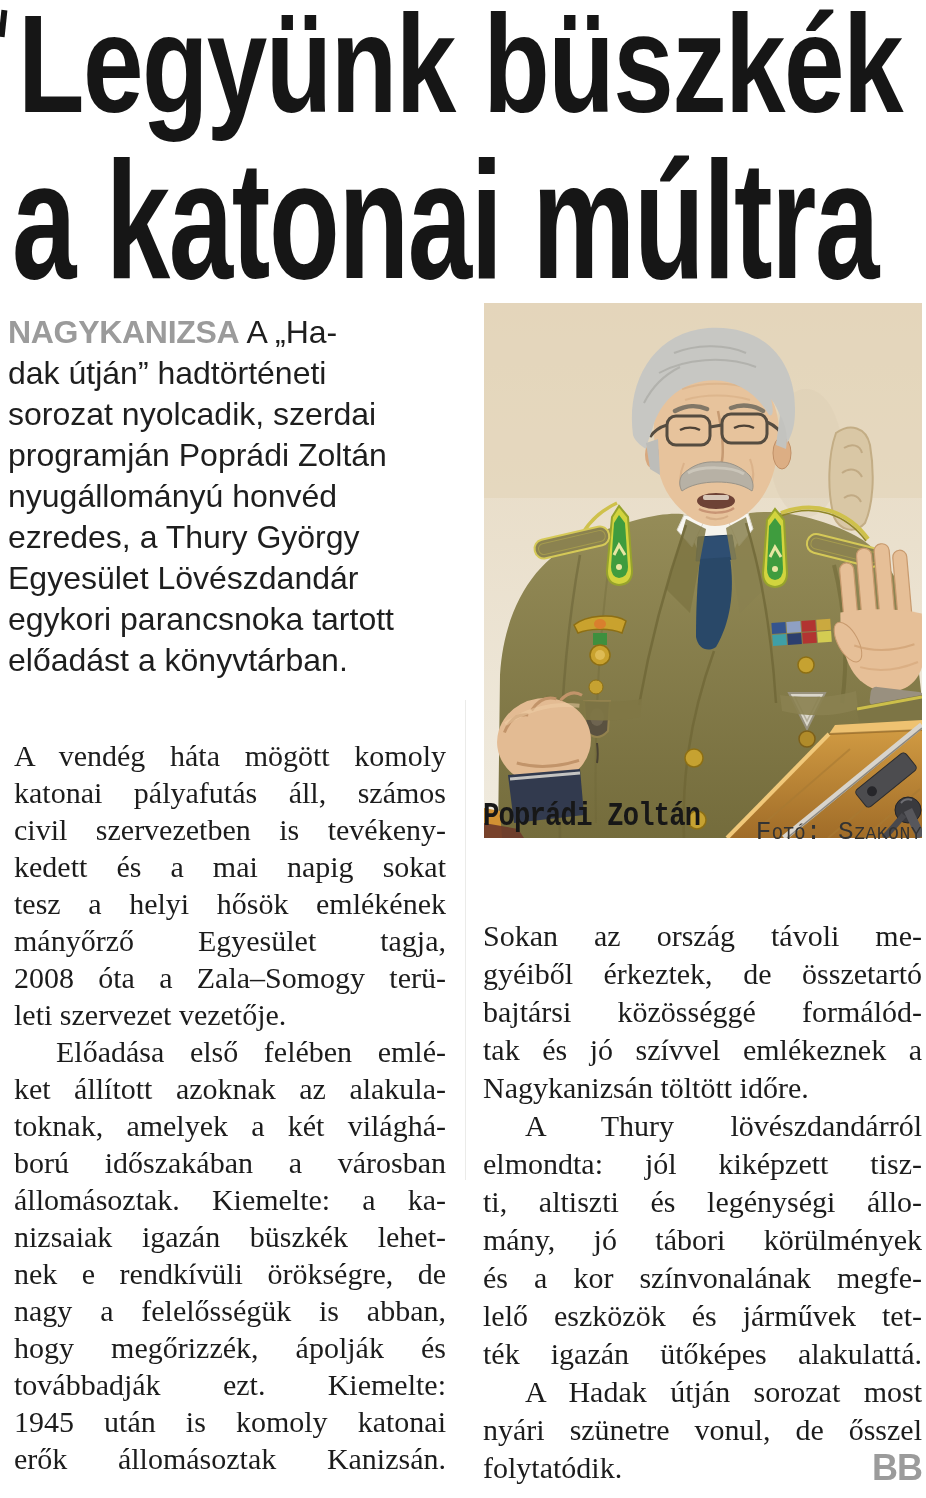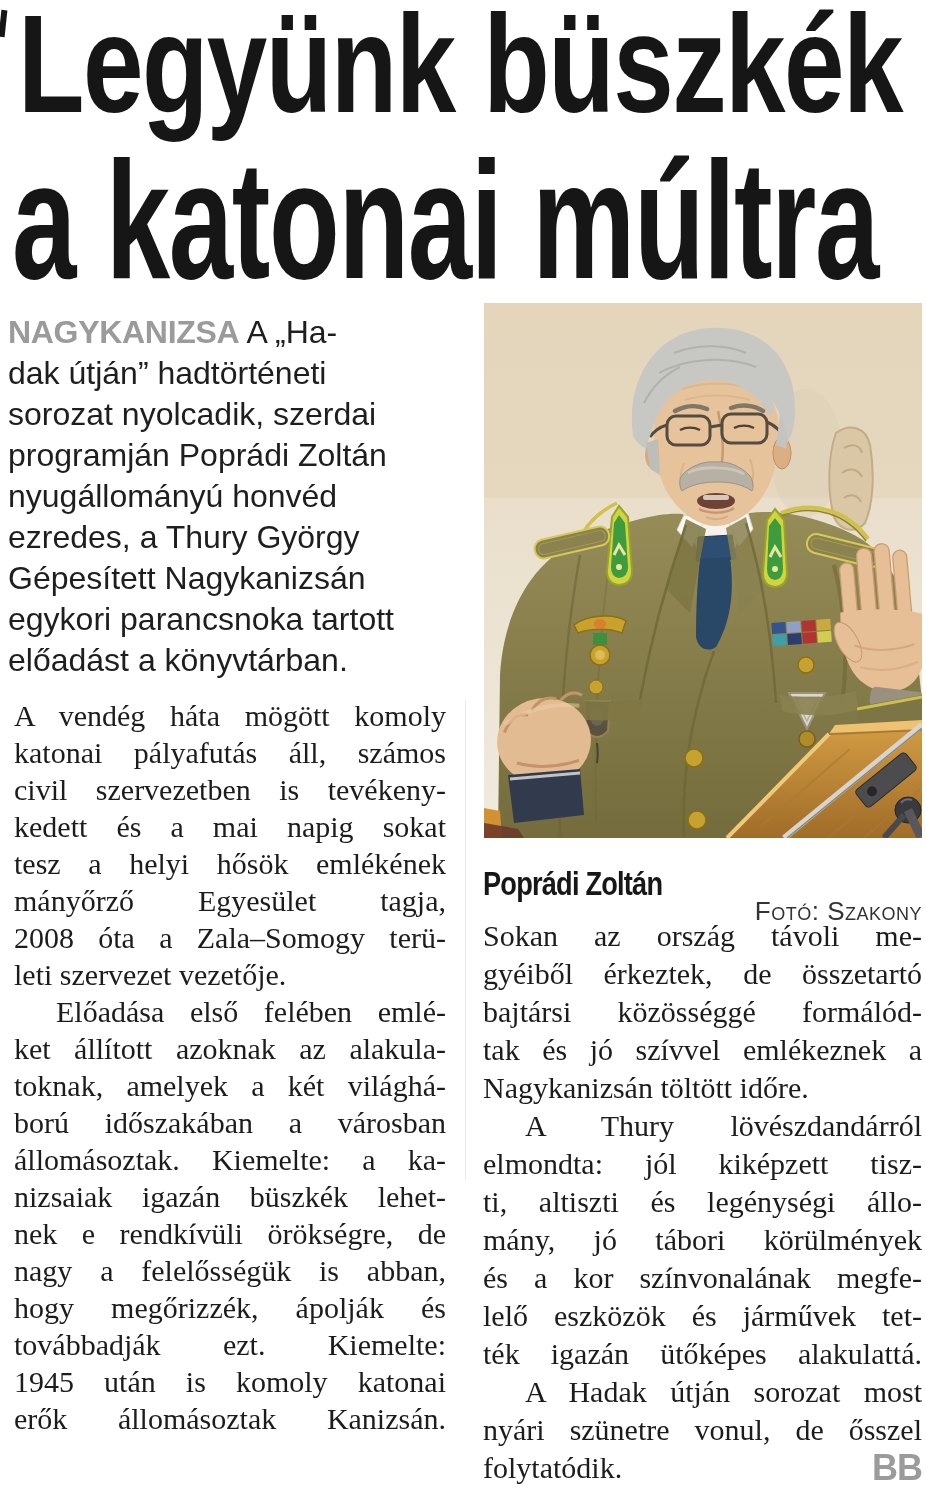--- a/index.html
+++ b/index.html
@@ -19,33 +19,33 @@
   
   .lead{
     position:absolute;left:8px;top:312px;width:432px;
     font-family:"Liberation Sans",sans-serif;font-size:32px;line-height:41px;
     color:#1e1e1e;
   }
   .lline{white-space:nowrap;}
   .loc{color:var(--accent-gray);font-weight:700;letter-spacing:-0.3px;}
   
   .bodycol{position:absolute;font-size:30px;color:var(--body-black);}
-  #left-body{left:14px;top:697px;width:432px;line-height:37px;}
+  #left-body{left:14px;top:737px;width:432px;line-height:37px;}
   #right-body{left:483px;top:917px;width:439px;line-height:38px;}
   .jline{text-align:justify;text-align-last:justify;}
   .jline.ind{padding-left:42px;}
   .jline.endl{text-align-last:left;}
   .colrule{position:absolute;left:465px;top:700px;width:1px;height:480px;background:#ebebe9;}
   
   .photo-wrap{position:absolute;left:484px;top:303px;width:438px;height:535px;}
   
   .caption{
-    position:absolute;left:483px;top:864px;width:439px;height:42px;
-    display:flex;justify-content:space-between;align-items:flex-start;
-    font-family:Liberation Sans, sans-serif;
+    position:absolute;left:483px;top:795px;width:439px;height:42px;
+    display:flex;justify-content:space-between;align-items:center;
+    font-family:Liberation Mono, monospace;
   }
   .cap-name{
     font-weight:700;font-size:34px;color:#171717;letter-spacing:-1px;
     transform:scaleX(0.8);transform-origin:left center;white-space:nowrap;
   }
   .cap-credit{
     font-variant:small-caps;font-size:26px;color:var(--credit-dark);
     letter-spacing:0.5px;white-space:nowrap;margin-top:32px;
   }
   
@@ -68,21 +68,21 @@
     <text class="hl" x="12" y="278" style="font-size:167px" textLength="866" lengthAdjust="spacingAndGlyphs">a katonai múltra</text>
   </svg>
 
   <div class="lead">
       <div class="lline"><span class="loc">NAGYKANIZSA</span> A „Ha-</div>
       <div class="lline">dak útján” hadtörténeti</div>
       <div class="lline">sorozat nyolcadik, szerdai</div>
       <div class="lline">programján Poprádi Zoltán</div>
       <div class="lline">nyugállományú honvéd</div>
       <div class="lline">ezredes, a Thury György</div>
-      <div class="lline">Gépesített Nagykanizsán</div>
+      <div class="lline">Egyesület Lövészdandár</div>
       <div class="lline">egykori parancsnoka tartott</div>
       <div class="lline">előadást a könyvtárban.</div>
     </div>
 
   <div id="left-body" class="bodycol">
       <div class="jline">A vendég háta mögött komoly</div>
       <div class="jline">katonai pályafutás áll, számos</div>
       <div class="jline">civil szervezetben is tevékeny-</div>
       <div class="jline">kedett és a mai napig sokat</div>
       <div class="jline">tesz a helyi hősök emlékének</div>

